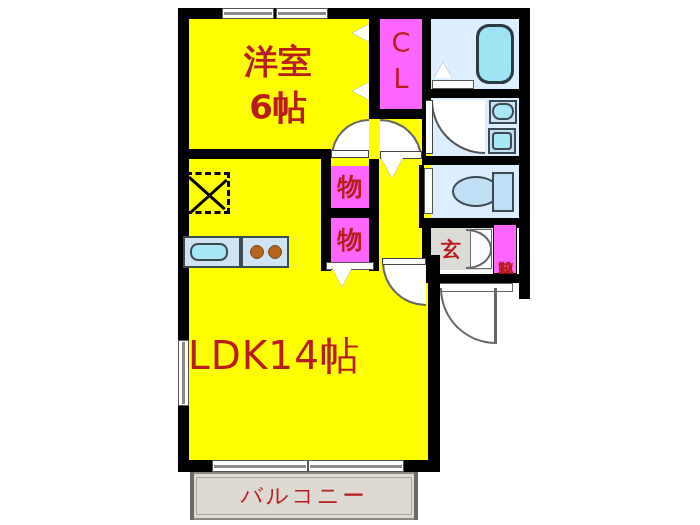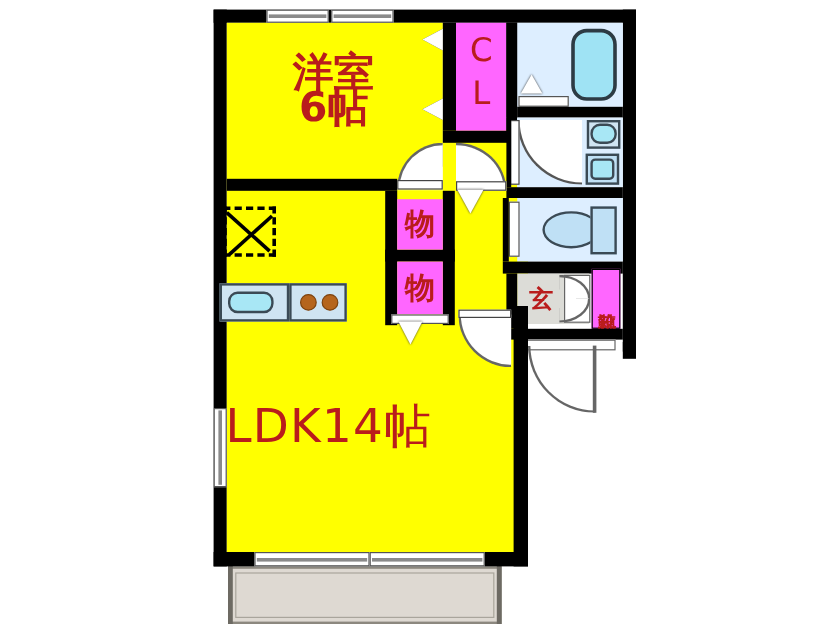--- a/index.html
+++ b/index.html
@@ -48,20 +48,21 @@
   
   .dash{border:3px dashed #000;background:transparent;}
 </style>
 </head>
 <body>
 
 <div id="plan">
 
   <div class="abs balcony" style="left:190px;top:472px;width:228px;height:48px;border:2px solid #8c887f;"></div>
   <div class="abs" style="left:196px;top:477px;width:216px;height:38px;border:1px solid #a9a59c;"></div>
+  <div class="abs lbl t-bal" style="left:196px;top:479px;width:216px;height:34px;">バルコニー</div>
 
   <div class="abs" style="left:190px;top:466px;width:4px;height:54px;background:#6d6a63;"></div>
   <div class="abs" style="left:414px;top:466px;width:4px;height:54px;background:#6d6a63;"></div>
 
   <div class="abs wall" style="left:178px;top:8px;width:352px;height:11px;"></div>
 
   <div class="abs wall" style="left:178px;top:460px;width:262px;height:12px;"></div>
 
   <div class="abs wall" style="left:178px;top:8px;width:11px;height:464px;"></div>
 
@@ -71,21 +72,21 @@
 
   <div class="abs room" style="left:189px;top:19px;width:180px;height:140px;"></div>
 
   <div class="abs room" style="left:369px;top:108px;width:62px;height:160px;"></div>
 
   <div class="abs room" style="left:189px;top:159px;width:251px;height:301px;"></div>
 
   <div class="abs room" style="left:369px;top:255px;width:71px;height:45px;"></div>
 
   <div class="abs lbl t-room" style="left:203px;top:42px;width:150px;height:40px;">洋室</div>
-  <div class="abs lbl t-room" style="left:203px;top:71px;width:150px;height:40px;">6帖</div>
+  <div class="abs lbl t-room" style="left:203px;top:88px;width:150px;height:40px;">6帖</div>
 
   <div class="abs win" style="left:222px;top:8px;width:52px;height:11px;"></div>
   <div class="abs" style="left:224px;top:12px;width:48px;height:3px;background:#8a8a8a;"></div>
   <div class="abs win" style="left:276px;top:8px;width:52px;height:11px;"></div>
   <div class="abs" style="left:278px;top:12px;width:48px;height:3px;background:#8a8a8a;"></div>
 
   <div class="abs wall" style="left:369px;top:19px;width:11px;height:90px;"></div>
 
   <div class="abs" style="left:352px;top:24px;width:0;height:0;
               border-top:9px solid transparent;border-bottom:9px solid transparent;

